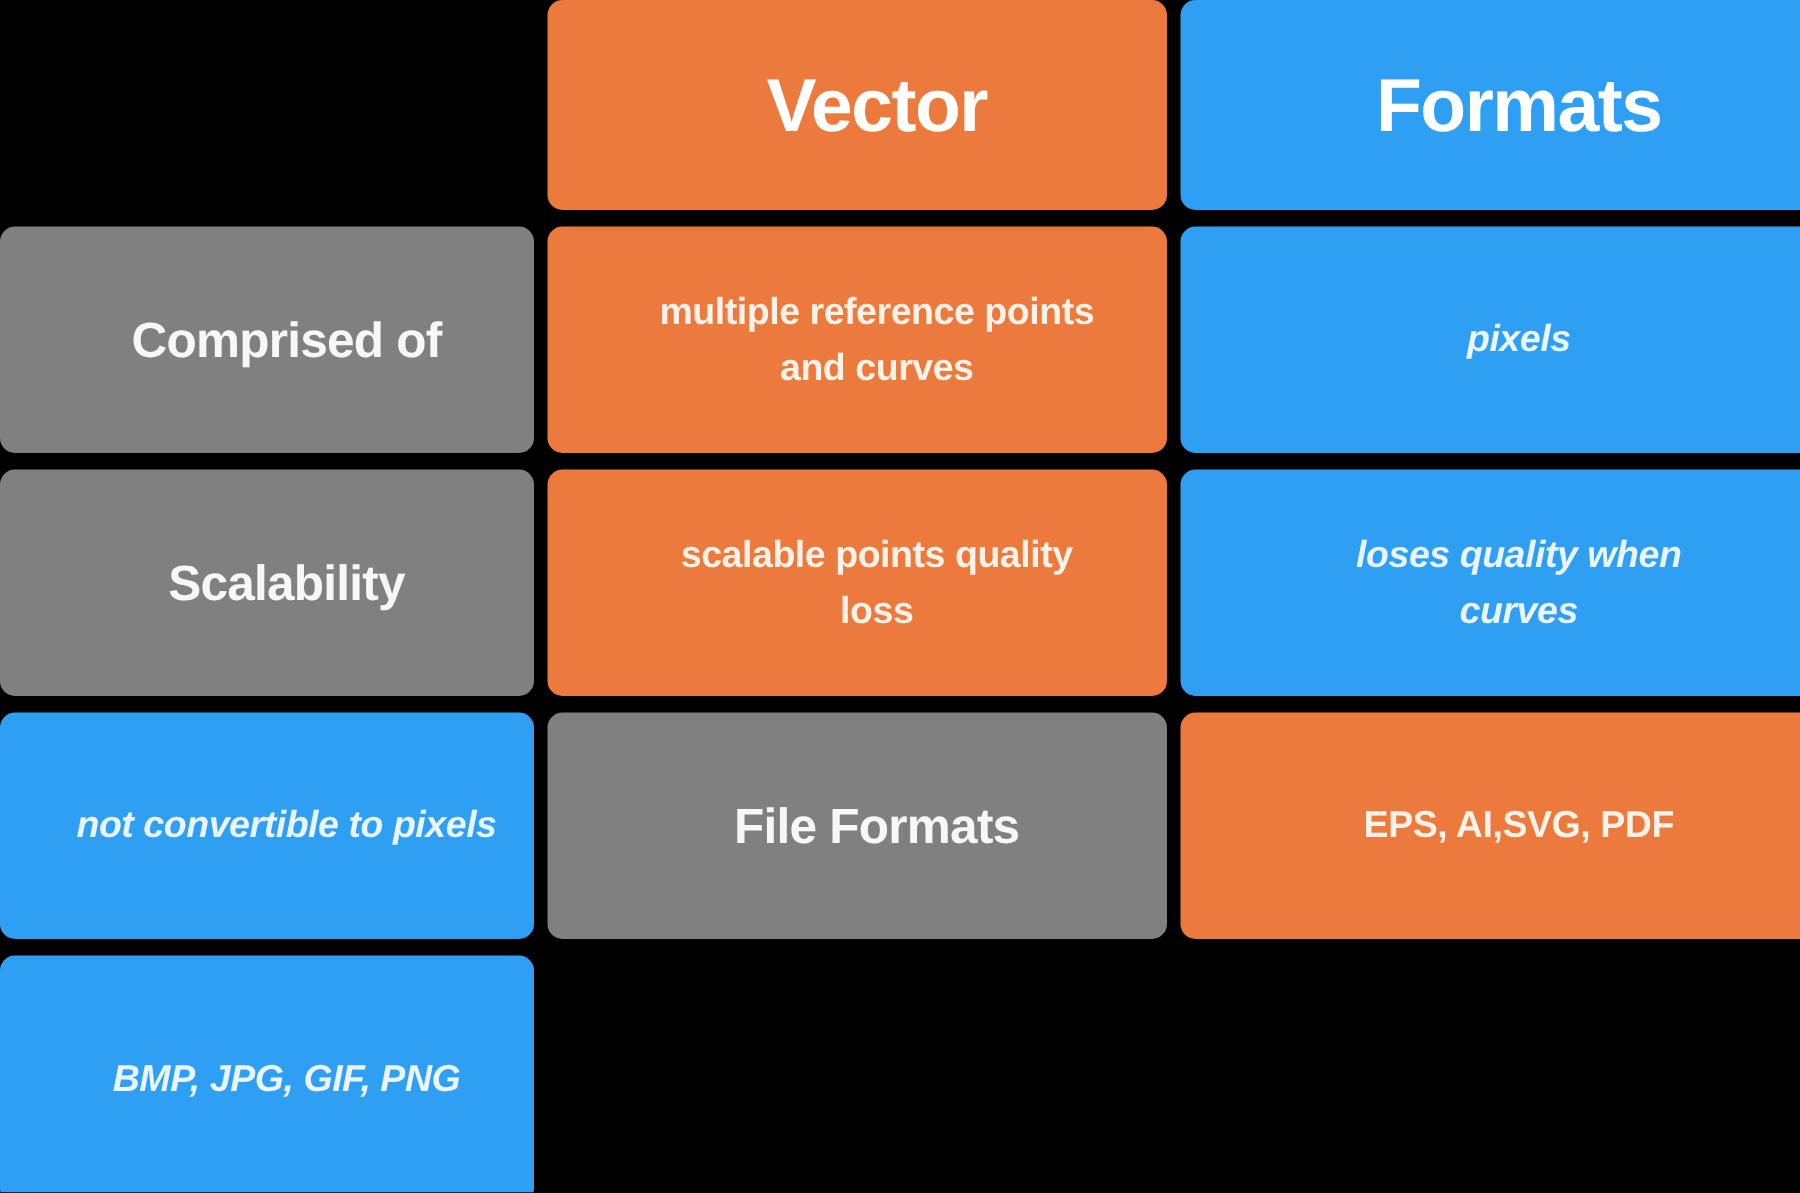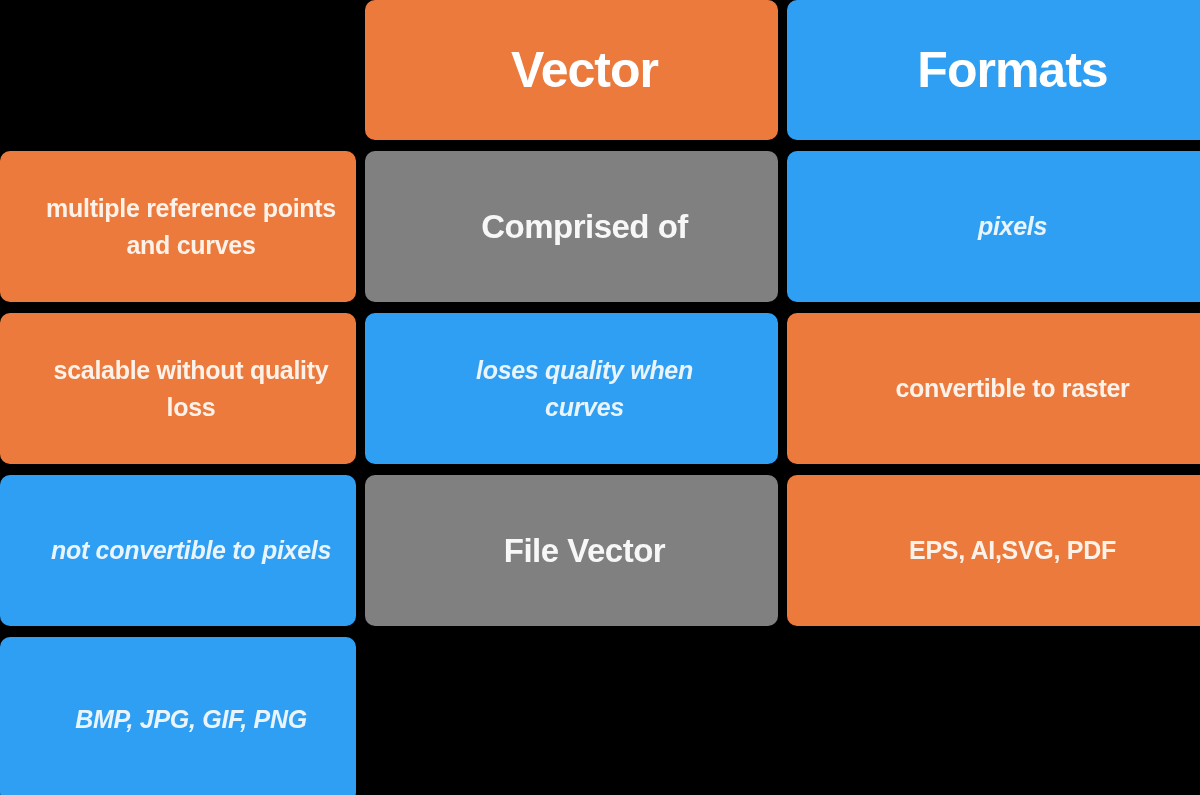--- a/index.html
+++ b/index.html
@@ -70,46 +70,46 @@
   <div class="grid">
 
     <div class="cell corner"></div>
     <div class="cell v-head">
       <span class="head-label">Vector</span>
     </div>
     <div class="cell r-head">
       <span class="head-label">Formats</span>
     </div>
 
+    <div class="cell feature">
+      <span class="feature-label">Comprised of</span>
+    </div>
     <div class="cell v-cell">
       <span class="txt">multiple reference points and curves</span>
-    </div>
-    <div class="cell feature">
-      <span class="feature-label">Comprised of</span>
     </div>
     <div class="cell r-cell">
       <span class="txt">pixels</span>
     </div>
 
+    <div class="cell feature">
+      <span class="feature-label">Scalability</span>
+    </div>
     <div class="cell v-cell">
-      <span class="txt">scalable without quality loss</span>
+      <span class="txt">scalable points quality loss</span>
     </div>
     <div class="cell r-cell">
       <span class="txt">loses quality when curves</span>
     </div>
 
-    <div class="cell v-cell">
-      <span class="txt">convertible to raster</span>
-    </div>
     <div class="cell r-cell">
       <span class="txt">not convertible to pixels</span>
     </div>
 
     <div class="cell feature">
-      <span class="feature-label">File Vector</span>
+      <span class="feature-label">File Formats</span>
     </div>
     <div class="cell v-cell">
       <span class="txt">EPS, AI,SVG, PDF</span>
     </div>
     <div class="cell r-cell">
       <span class="txt">BMP, JPG, GIF, PNG</span>
     </div>
 
   </div>
 </div>

